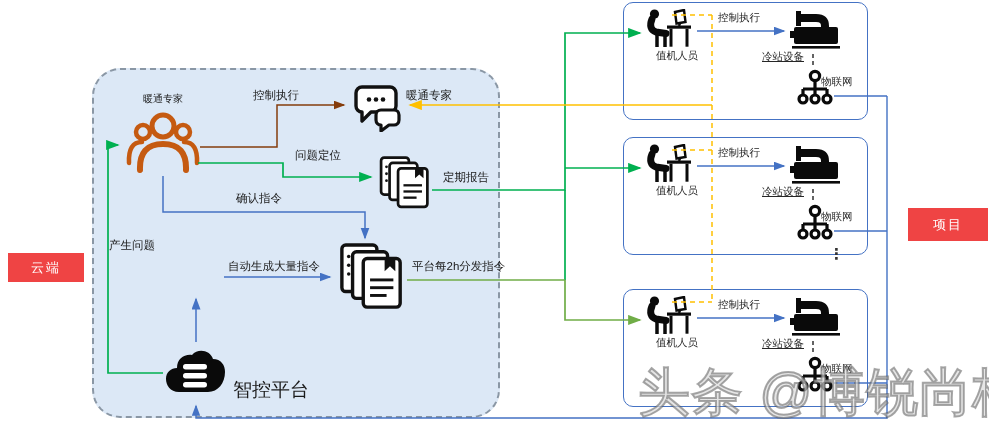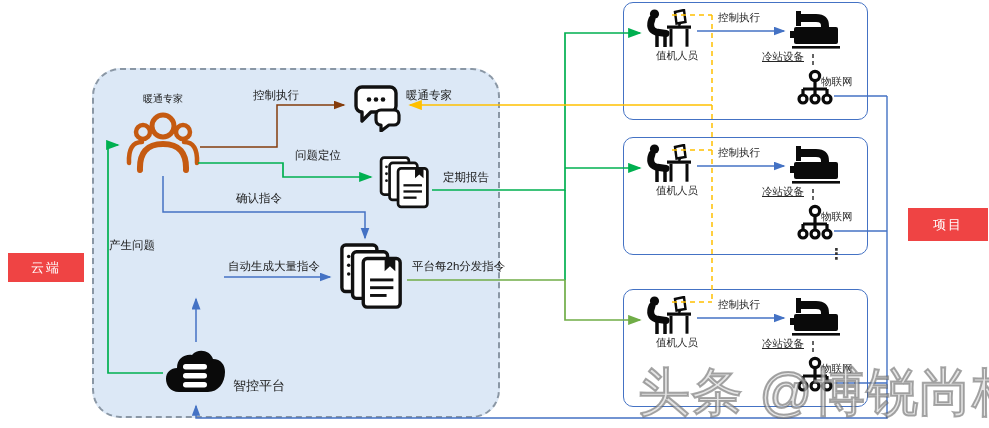--- a/index.html
+++ b/index.html
@@ -32,21 +32,21 @@
   .lbl{
     position:absolute;font-size:10.5px;color:#262626;white-space:nowrap;z-index:5;
   }
   .st-op-l{left:22px;top:46px;width:62px;text-align:center;}
   .st-ctl-l{left:94px;top:8px;}
   .st-eq-l{left:138px;top:47px;text-decoration:underline;}
   .st-iot-l{left:197px;top:72px;}
   
   .edge-label{position:absolute;font-size:11.5px;color:#1a1a1a;white-space:nowrap;z-index:5;}
   #lbl-expert{left:124px;top:92px;width:78px;text-align:center;font-size:10px;}
-  #lbl-platform{left:233px;top:377px;font-size:13px;}
+  #lbl-platform{left:233px;top:377px;font-size:19px;}
   #lbl-comm{left:253px;top:88px;}
   #lbl-feedback{left:406px;top:88px;}
   #lbl-locate{left:295px;top:148px;}
   #lbl-report{left:443px;top:170px;}
   #lbl-confirm{left:236px;top:191px;}
   #lbl-produce{left:109px;top:238px;}
   #lbl-autogen{left:228px;top:259px;}
   #lbl-dispatch{left:412px;top:259px;}
   
   #ic-expert{left:126px;top:111px;}

